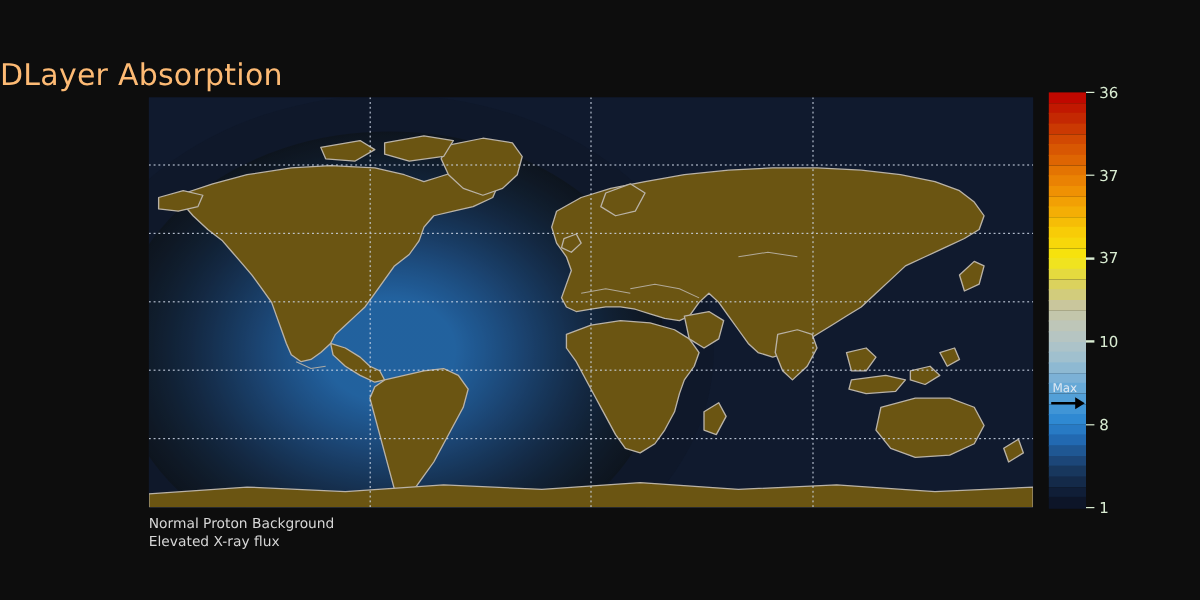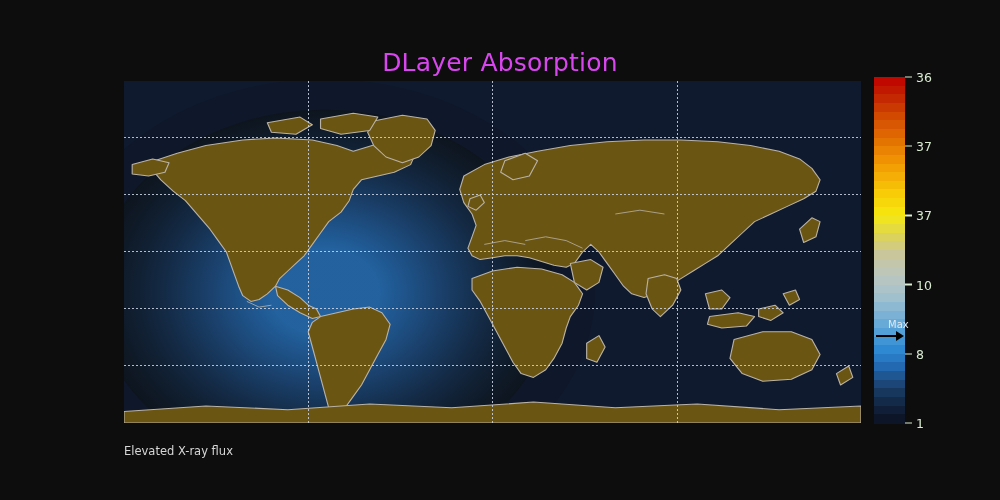--- a/index.html
+++ b/index.html
@@ -8,22 +8,21 @@
     background:#0d0d0d;
     font-family:"DejaVu Sans","Liberation Sans",sans-serif;
     overflow:hidden;
     position:relative;
   }
   #root{position:absolute;inset:0;}
 
   
   .title{
     position:absolute;left:0;top:48px;width:1000px;
-    text-align:center;
-    color:#d946ef;
+    color:#fdba74;
     font-size:25px;
     font-weight:400;
     letter-spacing:.2px;
   }
 
   
   .map-wrap{
     position:absolute;
     left:124px;top:81px;width:737px;height:342px;
     background:#0f1828;
@@ -62,21 +61,21 @@
     position:absolute;
     left:926px;top:77px;height:346px;width:346px;
     transform-origin:0 0;transform:rotate(-90deg) translate(-346px,0);
     color:#f2f2f2;font-size:18px;
     display:flex;align-items:center;justify-content:center;
     white-space:nowrap;
   }
 
   
   .max-marker{position:absolute;left:0;width:31px;}
-  .max-text{color:#dfe8f2;font-size:10px;line-height:10px;padding-left:14px;}
+  .max-text{color:#dfe8f2;font-size:10px;line-height:10px;padding-left:3px;}
   .max-arrow{position:relative;height:10px;margin-top:1px;}
   .max-arrow .shaft{position:absolute;left:2px;top:4px;width:22px;height:2.4px;background:#000;}
   .max-arrow .head{position:absolute;left:22px;top:0.5px;width:0;height:0;
     border-top:5px solid transparent;border-bottom:5px solid transparent;border-left:8px solid #000;}
 </style>
 </head>
 <body>
 
 <div id="root">
 
@@ -190,20 +189,21 @@
     <div class="grid-h" style="top:56px"></div>
     <div class="grid-h" style="top:113px"></div>
     <div class="grid-h" style="top:170px"></div>
     <div class="grid-h" style="top:227px"></div>
     <div class="grid-h" style="top:284px"></div>
     <div class="grid-v" style="left:184px"></div>
     <div class="grid-v" style="left:368px"></div>
     <div class="grid-v" style="left:553px"></div>
   </div>
 
+  <div class="note note-1">Normal Proton Background</div>
   <div class="note note-2">Elevated X-ray flux</div>
 
   <div class="cbar-wrap">
     <div class="cbar" id="cbar-bands">
         <div class="cbar-band" style="top: 0px; height: 9.25px; background: rgb(192, 8, 0);"></div>
         <div class="cbar-band" style="top: 8.65px; height: 9.25px; background: rgb(193, 24, 1);"></div>
         <div class="cbar-band" style="top: 17.3px; height: 9.25px; background: rgb(196, 40, 2);"></div>
         <div class="cbar-band" style="top: 25.95px; height: 9.25px; background: rgb(203, 57, 2);"></div>
         <div class="cbar-band" style="top: 34.6px; height: 9.25px; background: rgb(210, 73, 2);"></div>
         <div class="cbar-band" style="top: 43.25px; height: 9.25px; background: rgb(216, 87, 2);"></div>

